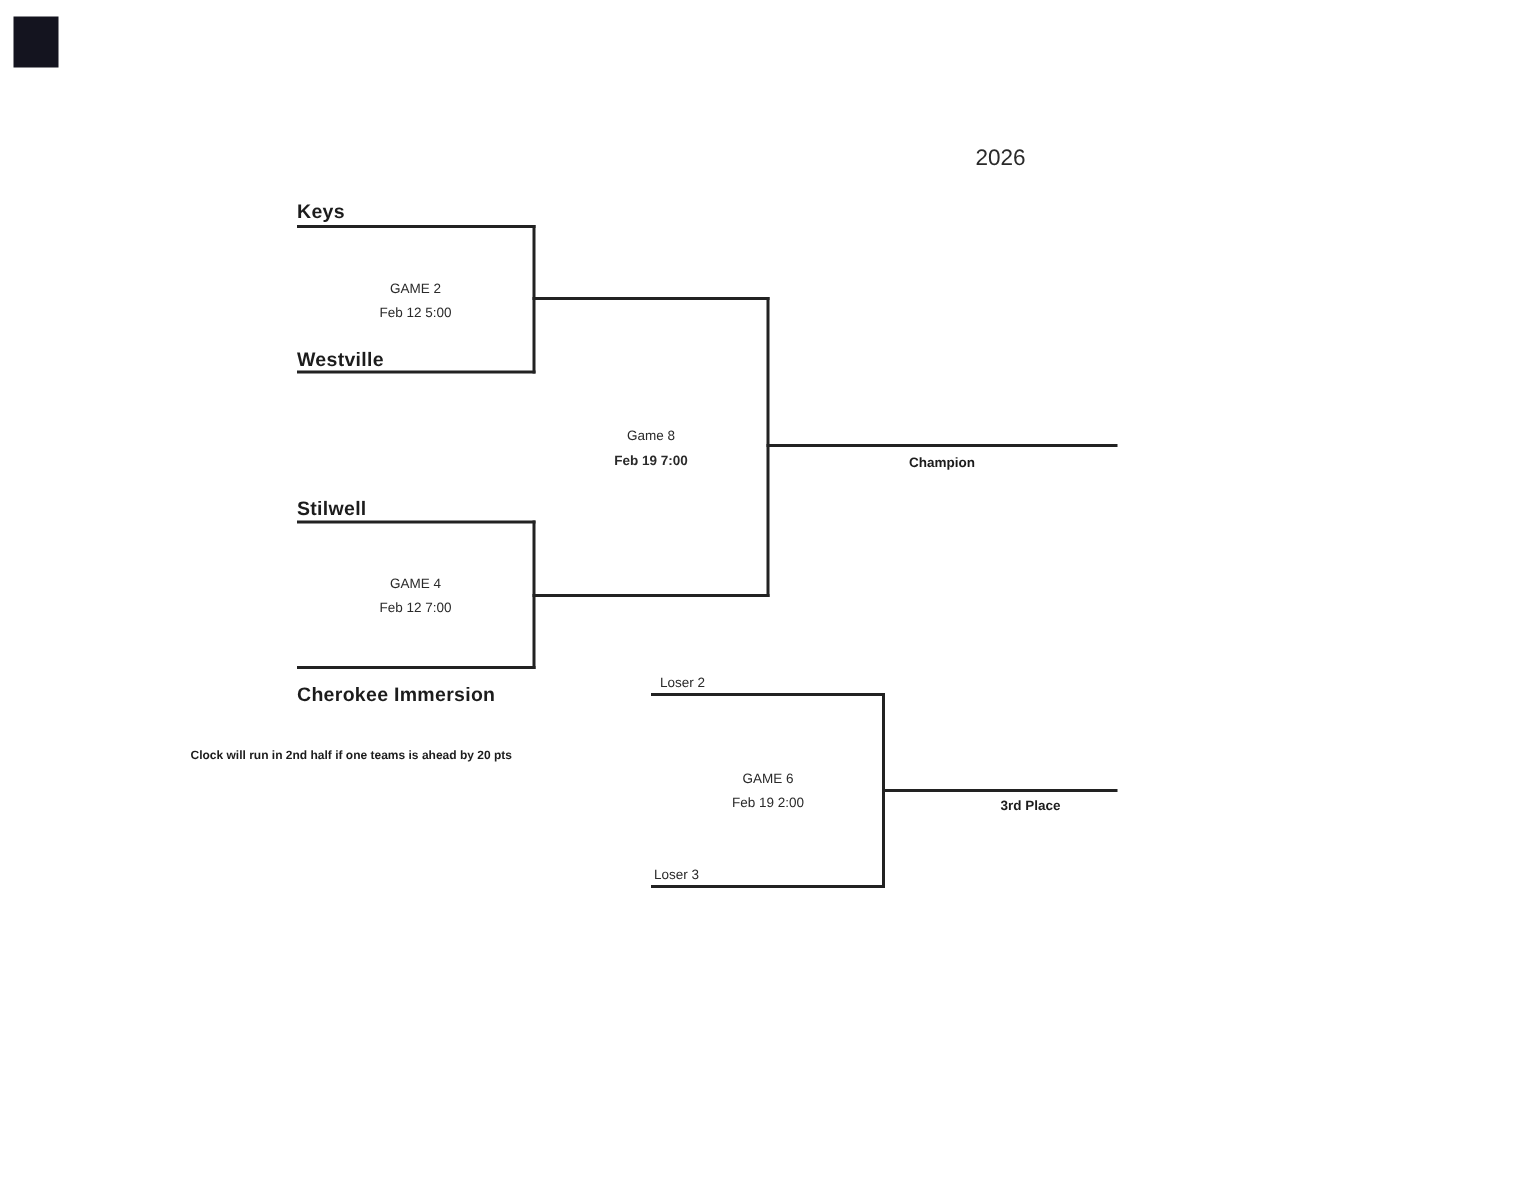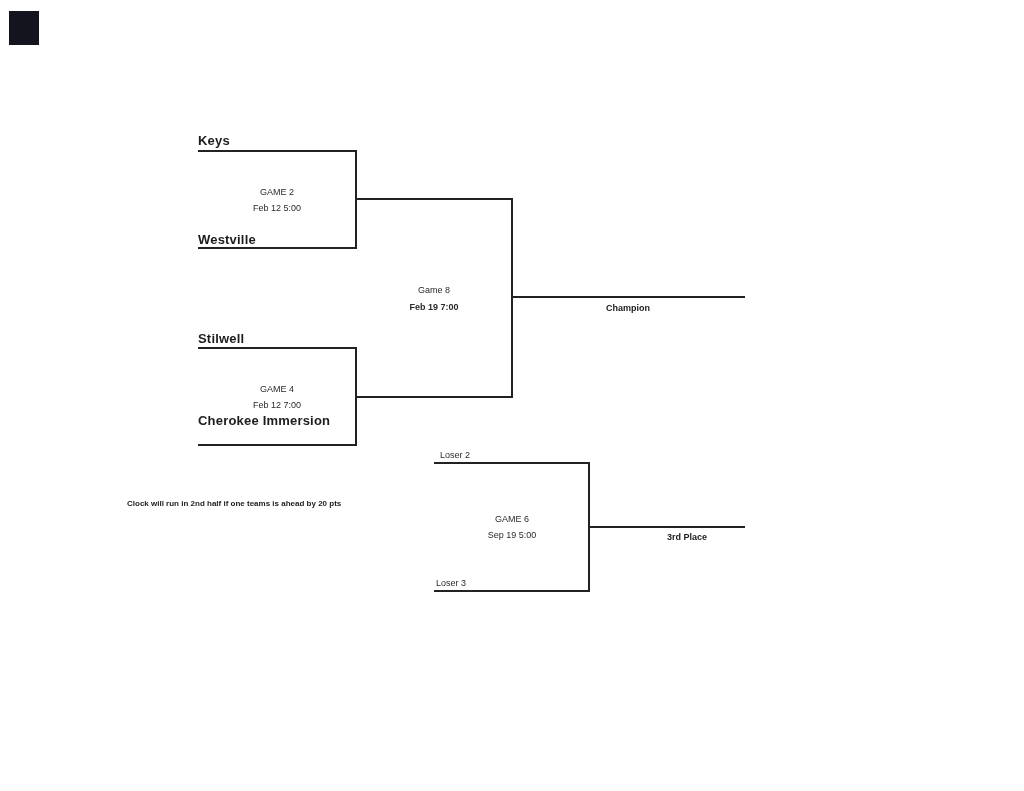--- a/index.html
+++ b/index.html
@@ -87,41 +87,42 @@
   .t-bracket  { left: 540px; top: 165px; width: 254px; }
 
   .t-keys     { left: 198px; top: 134px; width: 158px; }
   .t-g2label  { left: 198px; top: 188px; width: 158px; }
   .t-g2time   { left: 198px; top: 204px; width: 158px; }
   .t-westville{ left: 198px; top: 233px; width: 158px; }
 
   .t-stilwell { left: 198px; top: 332px; width: 158px; }
   .t-g4label  { left: 198px; top: 385px; width: 158px; }
   .t-g4time   { left: 198px; top: 401px; width: 158px; }
-  .t-cherokee { left: 198px; top: 414px; width: 158px; }
+  .t-cherokee { left: 198px; top: 456px; width: 158px; }
 
   .t-g8label  { left: 355px; top: 286px; width: 158px; }
   .t-g8time   { left: 355px; top: 303px; width: 158px; font-weight: bold; }
   .t-champion { left: 511px; top: 304px; width: 234px; }
 
   .t-loser2   { left: 440px; top: 451px; text-align: right; }
   .t-g6label  { left: 434px; top: 515px; width: 156px; }
   .t-g6time   { left: 434px; top: 531px; width: 156px; }
   .t-loser3   { left: 436px; top: 579px; text-align: left; }
   .t-third    { left: 588px; top: 533px; width: 118px; margin-left: 40px; }
 
   .t-note     { left: 127px; top: 500px; font-size: 8px; font-weight: bold; text-align: left; }
 </style>
 </head>
 <body>
 
 <div class="page">
 
   <div class="corner-mark"></div>
 
+  <div class="txt title-line t-year">2026</div>
 
   <div class="hline g2-top"></div>
   <div class="hline g2-bottom"></div>
   <div class="vline g2-vert"></div>
   <div class="hline g2-out"></div>
 
   <div class="txt team t-keys">Keys</div>
   <div class="txt small t-g2label">GAME 2</div>
   <div class="txt small t-g2time">Feb 12 5:00</div>
   <div class="txt team t-westville">Westville</div>
@@ -143,19 +144,19 @@
   <div class="txt small t-g8time">Feb 19 7:00</div>
   <div class="txt small-bold t-champion">Champion</div>
 
   <div class="hline g6-top"></div>
   <div class="hline g6-bottom"></div>
   <div class="vline g6-vert"></div>
   <div class="hline third-line"></div>
 
   <div class="txt small t-loser2">Loser 2</div>
   <div class="txt small t-g6label">GAME 6</div>
-  <div class="txt small t-g6time">Sep 19 5:00</div>
+  <div class="txt small t-g6time">Feb 19 2:00</div>
   <div class="txt small t-loser3">Loser 3</div>
   <div class="txt small-bold t-third">3rd Place</div>
 
   <div class="txt t-note">Clock will run in 2nd half if one teams is ahead by 20 pts</div>
 
 </div>
 
 </body></html>

